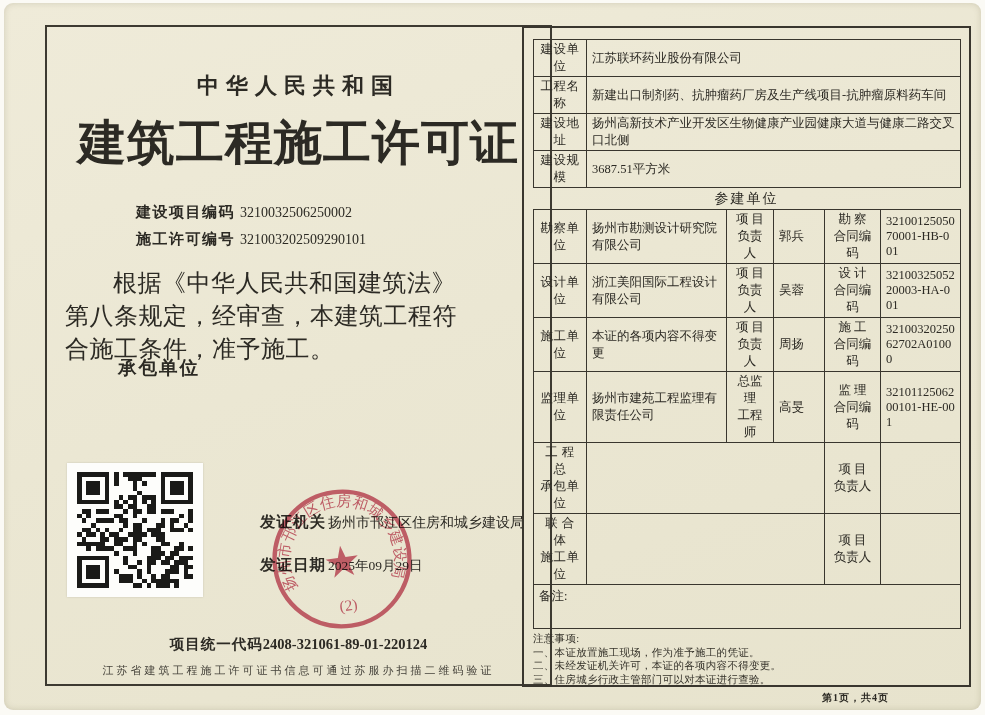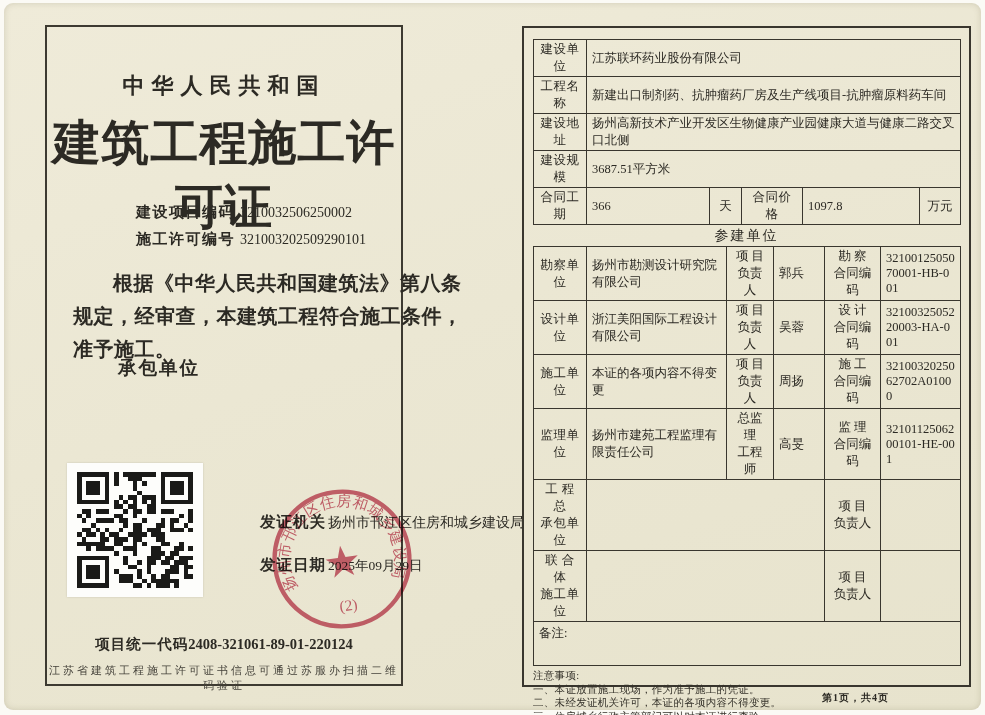--- a/index.html
+++ b/index.html
@@ -10,36 +10,36 @@
     color:#2c2a24;
   }
   .sheet{
     position:absolute;left:4px;top:3px;right:4px;bottom:5px;
     background:linear-gradient(160deg,#efebd9 0%,#ebe7d3 45%,#e7e3cd 100%);
     border-radius:9px;
     box-shadow:0 0 6px rgba(120,110,80,.25) inset;
   }
   
   .cover-frame{
-    position:absolute;left:41px;top:22px;width:358px;height:661px;
+    position:absolute;left:41px;top:22px;width:507px;height:661px;
     border:2px solid #3d3a31;box-sizing:border-box;
   }
   .c-country{
     position:absolute;left:0;top:44px;width:100%;text-align:center;
     font-size:22px;font-weight:700;letter-spacing:7px;
   }
   .c-title{
     position:absolute;left:0;top:84px;width:100%;text-align:center;
     font-size:48px;font-weight:700;letter-spacing:1px;
   }
   .c-codes{position:absolute;left:89px;top:172px;line-height:26px;font-size:14px;}
   .c-codes .lbl{font-size:15px;font-weight:700;letter-spacing:1.5px;margin-right:5px;}
   .c-statement{
-    position:absolute;left:26px;top:240px;width:406px;
-    font-size:20px;font-weight:700;line-height:33px;text-indent:2em;
+    position:absolute;left:18px;top:240px;width:406px;
+    font-size:24px;font-weight:400;line-height:33px;text-indent:2em;
     letter-spacing:.5px;
   }
   .c-issue-note{position:absolute;left:71px;top:328px;font-size:18.5px;font-weight:700;letter-spacing:2px;}
   .qr-box{
     position:absolute;left:20px;top:436px;width:136px;height:134px;
     background:#fdfdfb;display:flex;align-items:center;justify-content:center;
     box-shadow:0 0 2px rgba(0,0,0,.15);
   }
   .c-issuer{position:absolute;left:189px;top:485px;font-size:14px;white-space:nowrap;}
   .c-issuer .lbl,.c-date .lbl{font-size:15.5px;font-weight:700;letter-spacing:1px;margin-right:2px;margin-left:24px;}
@@ -362,28 +362,20 @@
           <td colspan="5">新建出口制剂药、抗肿瘤药厂房及生产线项目-抗肿瘤原料药车间</td>
         </tr>
         <tr style="height:33px">
           <td class="lab">建设地址</td>
           <td colspan="5">扬州高新技术产业开发区生物健康产业园健康大道与健康二路交叉口北侧</td>
         </tr>
         <tr style="height:35px">
           <td class="lab">建设规模</td>
           <td colspan="5" class="topval">3687.51平方米</td>
         </tr>
-        <tr style="height:21px">
-          <td class="lab">合同工期</td>
-          <td>366</td>
-          <td class="unit">天</td>
-          <td class="lab">合同价格</td>
-          <td>1097.8</td>
-          <td class="unit">万元</td>
-        </tr>
       </tbody>
         </table>
 
       <div class="band">参建单位</div>
 
       <table class="grid">
         <colgroup>
             <col style="width:53px">
             <col style="width:140px">
             <col style="width:47px">

